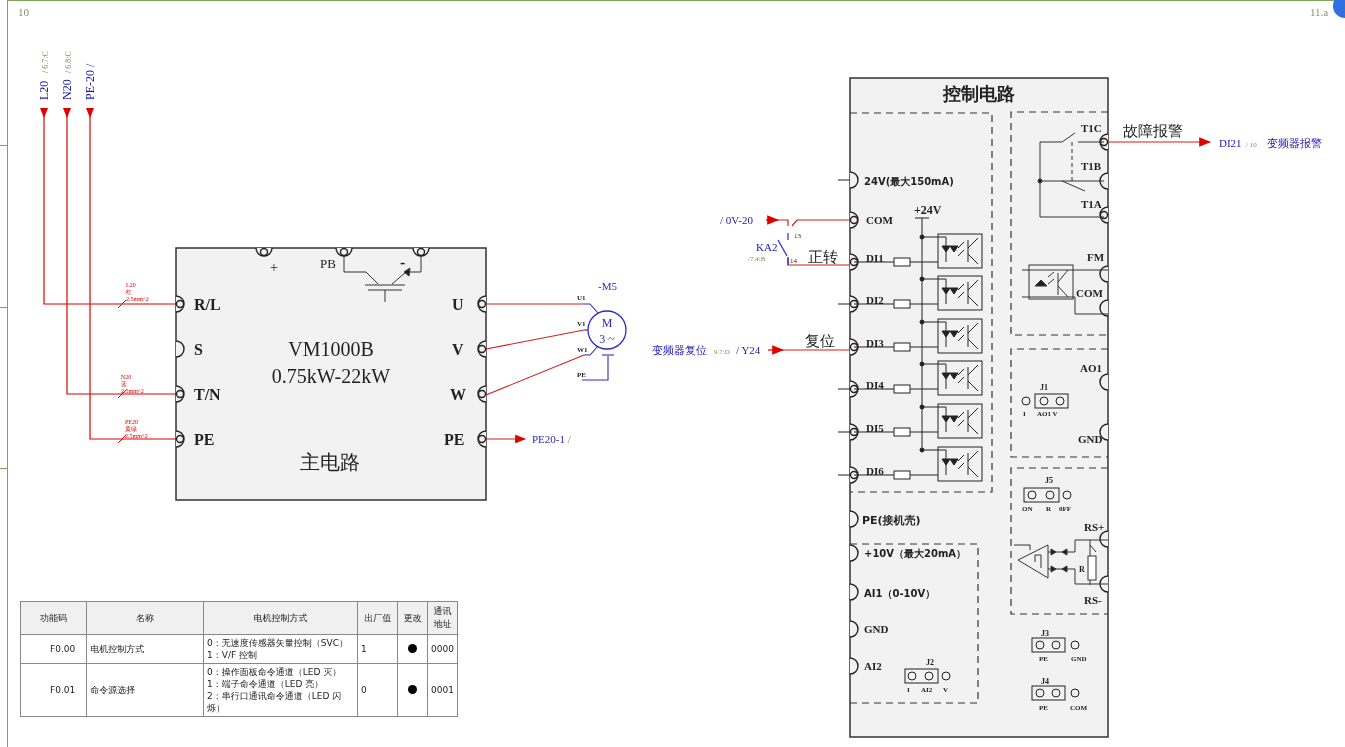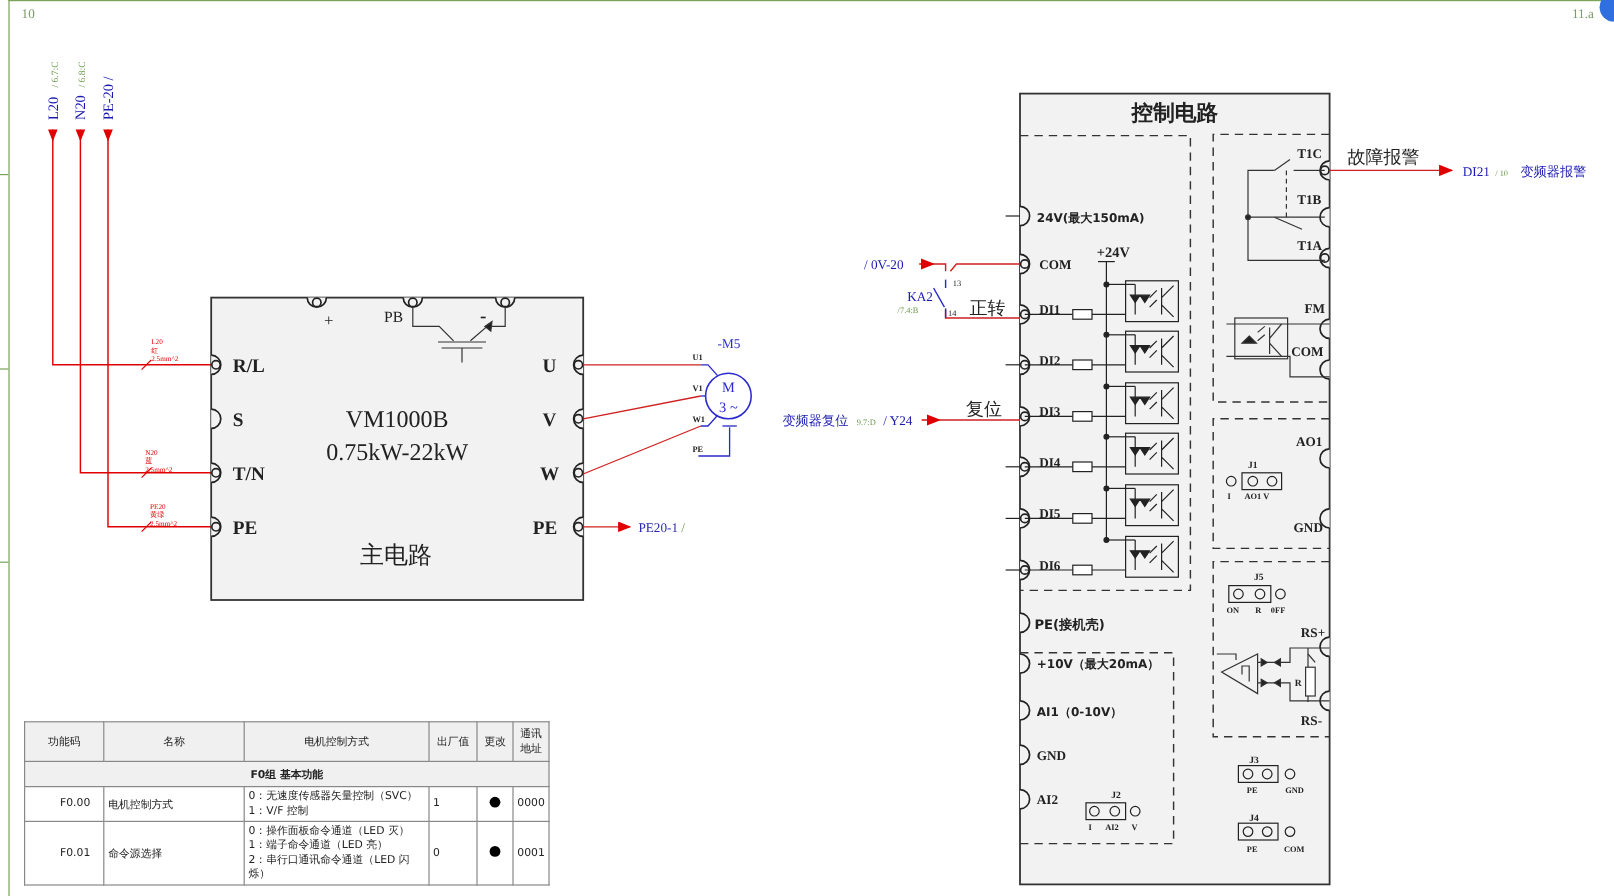--- a/index.html
+++ b/index.html
@@ -434,23 +434,20 @@
       <tr>
         <th style="width:34px">功能码</th>
         <th style="width:120px">名称</th>
         <th style="width:158px">电机控制方式</th>
         <th style="width:36px">出厂值</th>
         <th style="width:24px">更改</th>
         <th style="width:22px">通讯地址</th>
       </tr>
     </thead>
     <tbody id="param-body">
-      <tr class="group">
-        <td colspan="6">F0组  基本功能</td>
-      </tr>
     <tr>
           <td class="code">F0.00</td>
           <td>电机控制方式</td>
           <td class="desc">0：无速度传感器矢量控制（SVC）
 1：V/F 控制</td>
           <td>1</td>
           <td style="text-align: center;"><span class="dot"></span></td>
           <td class="addr">0000</td>
         </tr>
         <tr>

